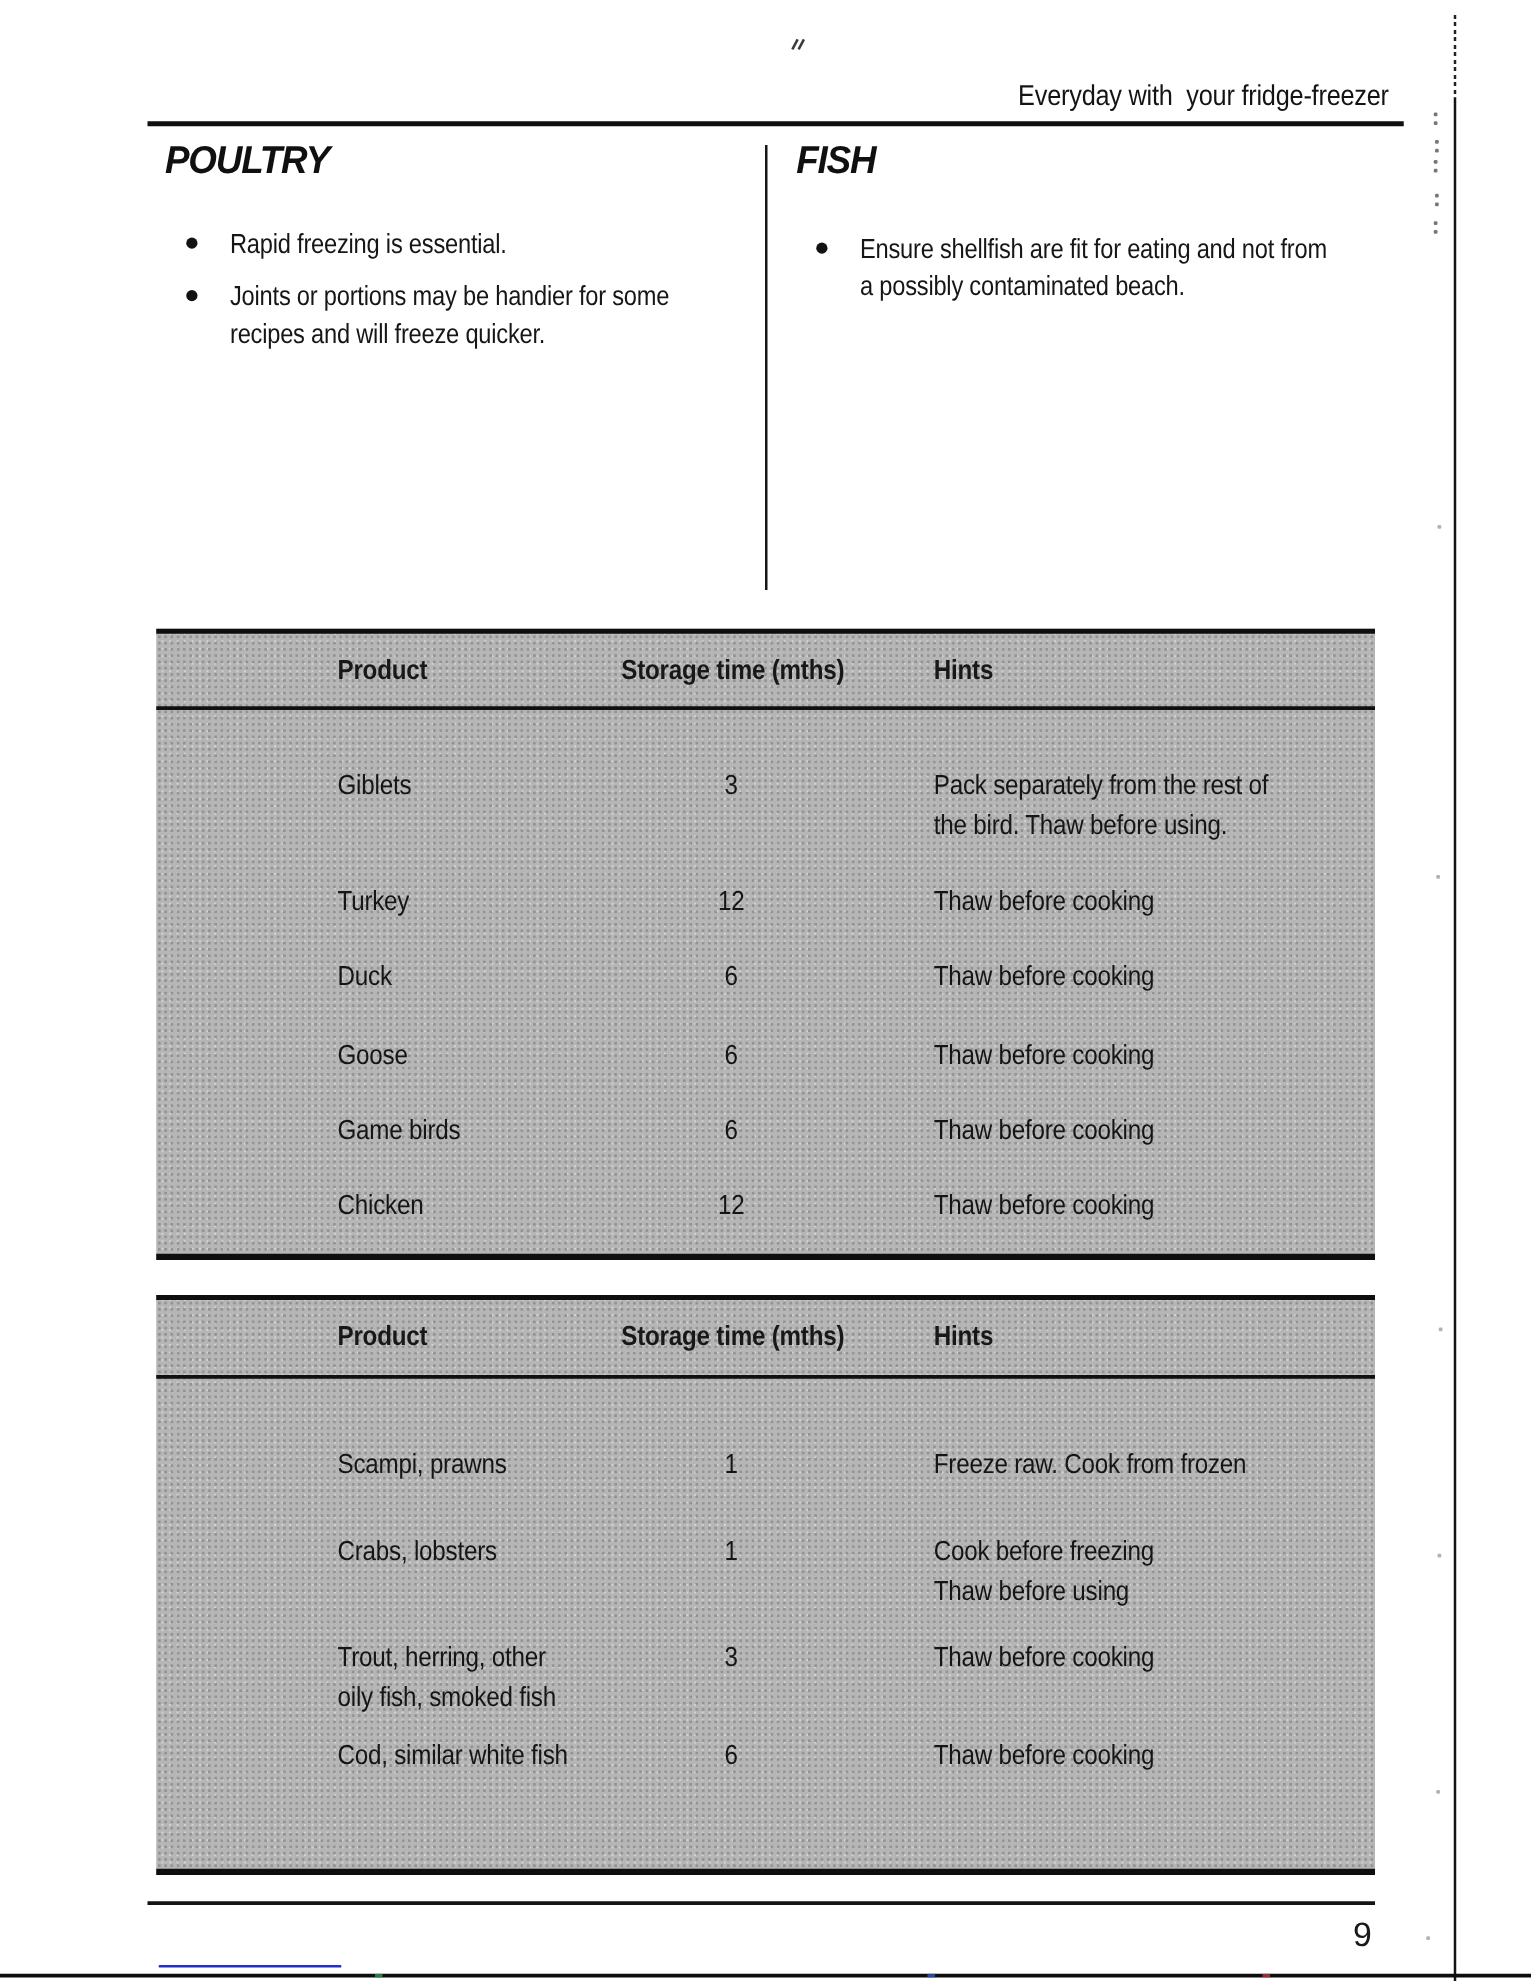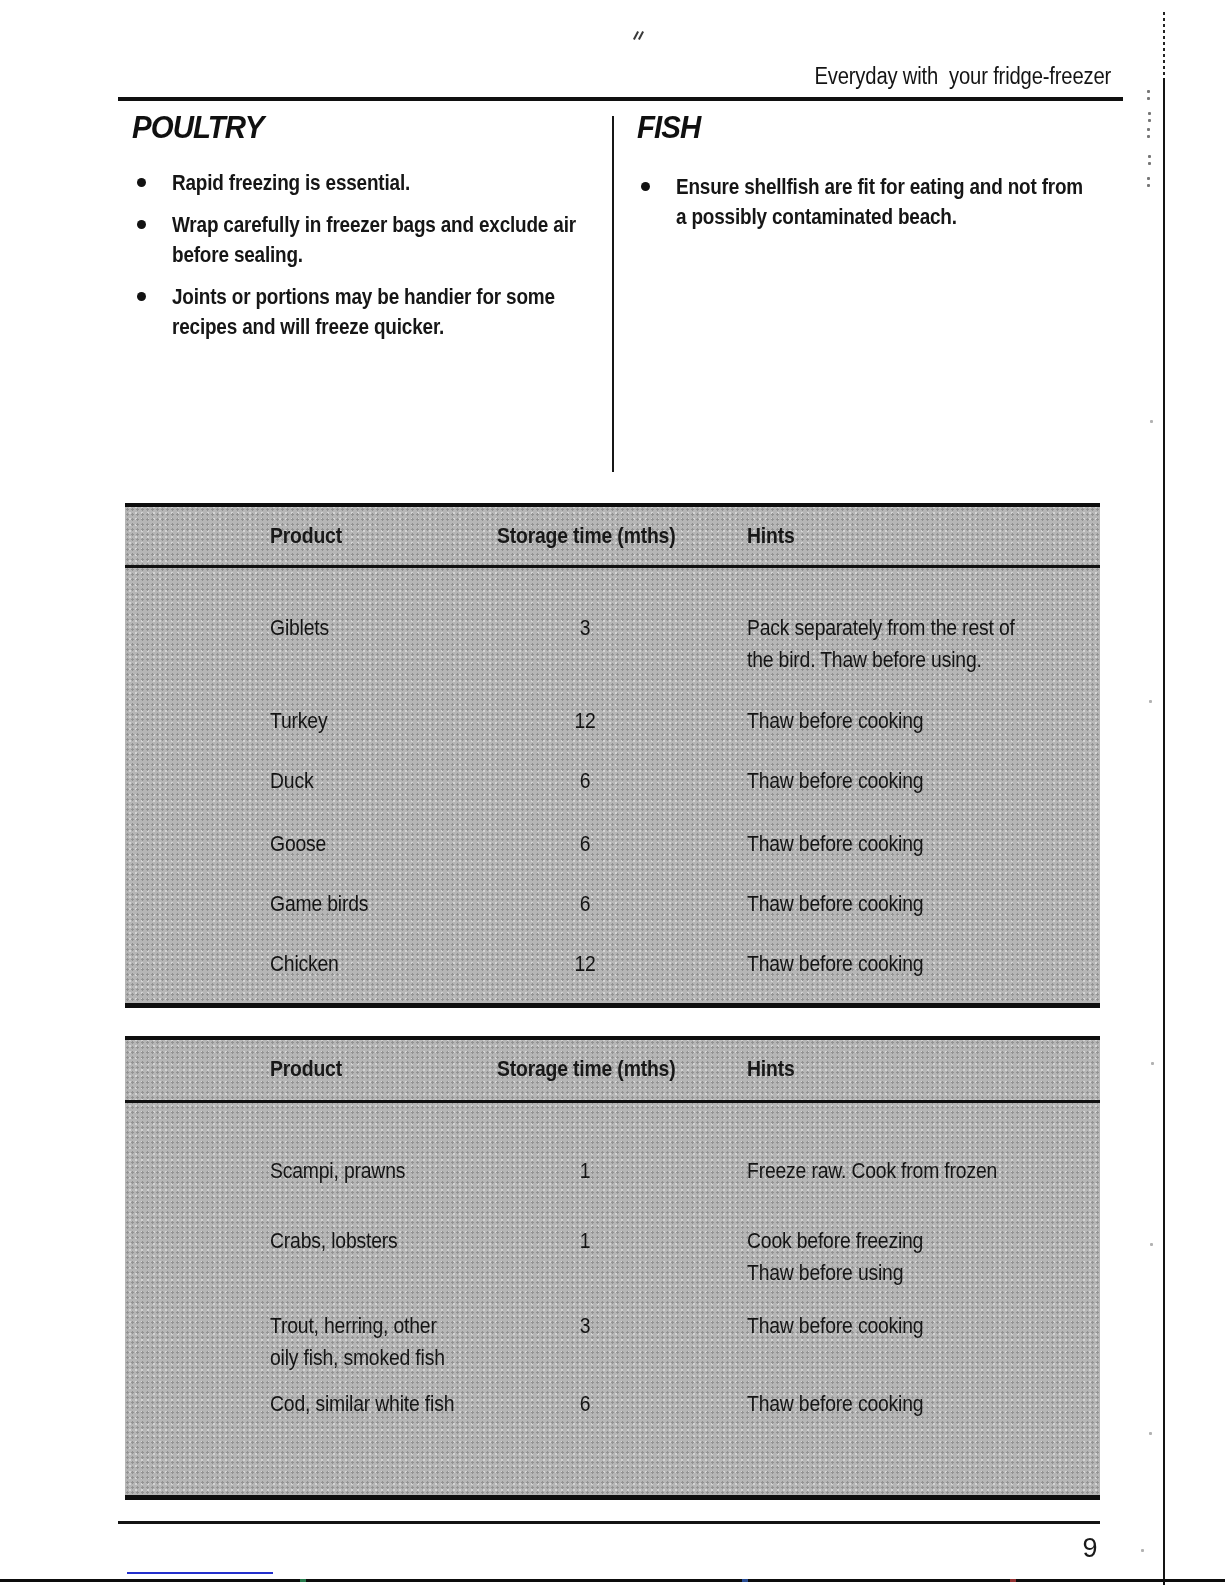--- a/index.html
+++ b/index.html
@@ -22,21 +22,21 @@
     position:absolute; top:110px; margin:0;
     font-size:31px; font-weight:800; font-style:italic; letter-spacing:-1px;
     transform:scaleX(0.95); transform-origin:0 0; color:#101010;
   }
   #poultry-title { left:132px; }
   #fish-title  { left:637px; }
 
   .col-divider { position:absolute; left:612px; top:116px; width:2px; height:356px; background:#161616; }
 
   
-  ul.bullets { position:absolute; list-style:none; margin:0; padding:0; width:580px;font-weight:bold; }
+  ul.bullets { position:absolute; list-style:none; margin:12px; padding:0; width:580px; }
   #poultry-bullets { left:132px; top:168px; }
   #fish-bullets    { left:636px; top:172px; }
   li.bullet { position:relative; padding-left:40px; margin-bottom:12px; min-height:30px; }
   #fish-bullets li.bullet { margin-bottom:14px; }
   li.bullet::before {
     content:""; position:absolute; left:5px; top:10px;
     width:9px; height:9px; border-radius:50%; background:#121212;
   }
   .btxt {
     display:inline-block; white-space:pre-line;
@@ -128,22 +128,20 @@
 
   <h2 class="section-title" id="poultry-title">POULTRY</h2>
   <h2 class="section-title" id="fish-title">FISH</h2>
   <div class="col-divider"></div>
 
   <ul class="bullets" id="poultry-bullets">
 
       <li class="bullet"><span class="btxt">Rapid freezing is essential.</span></li>
 
 
-      <li class="bullet"><span class="btxt">Wrap carefully in freezer bags and exclude air
-before sealing.</span></li>
 
 
       <li class="bullet"><span class="btxt">Joints or portions may be handier for some
 recipes and will freeze quicker.</span></li>
     </ul>
 
   <ul class="bullets" id="fish-bullets">
 
 
 

